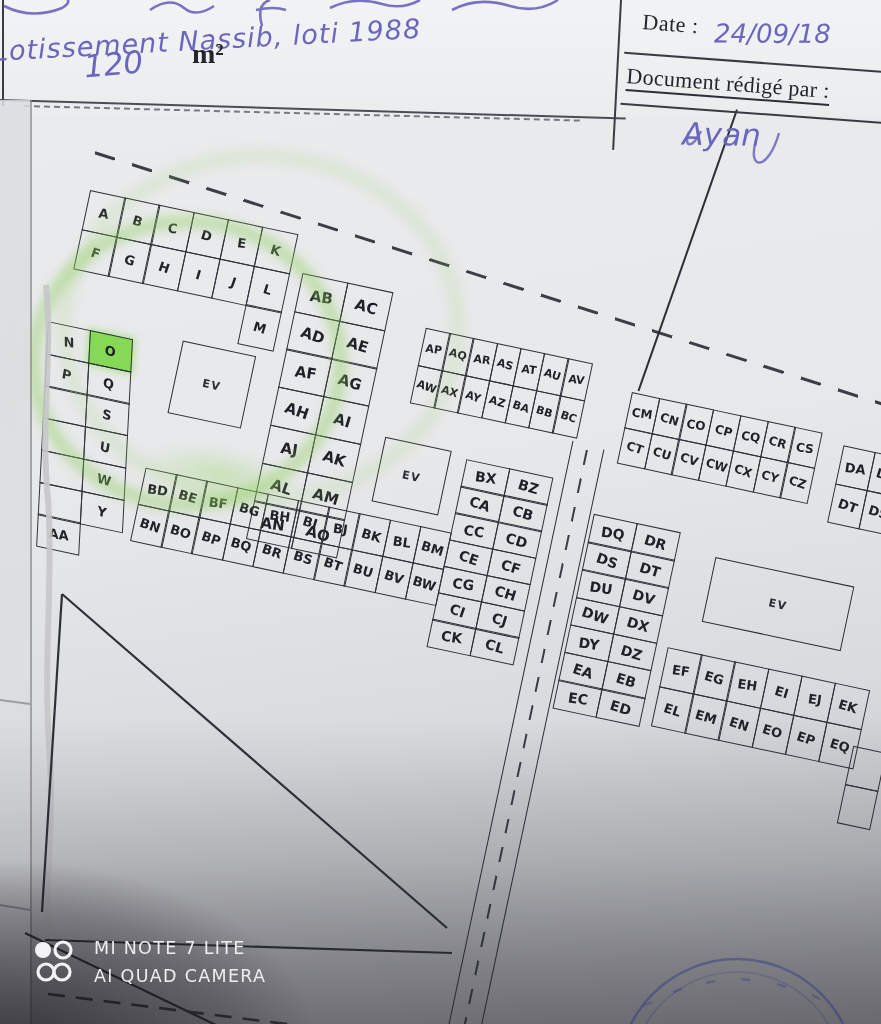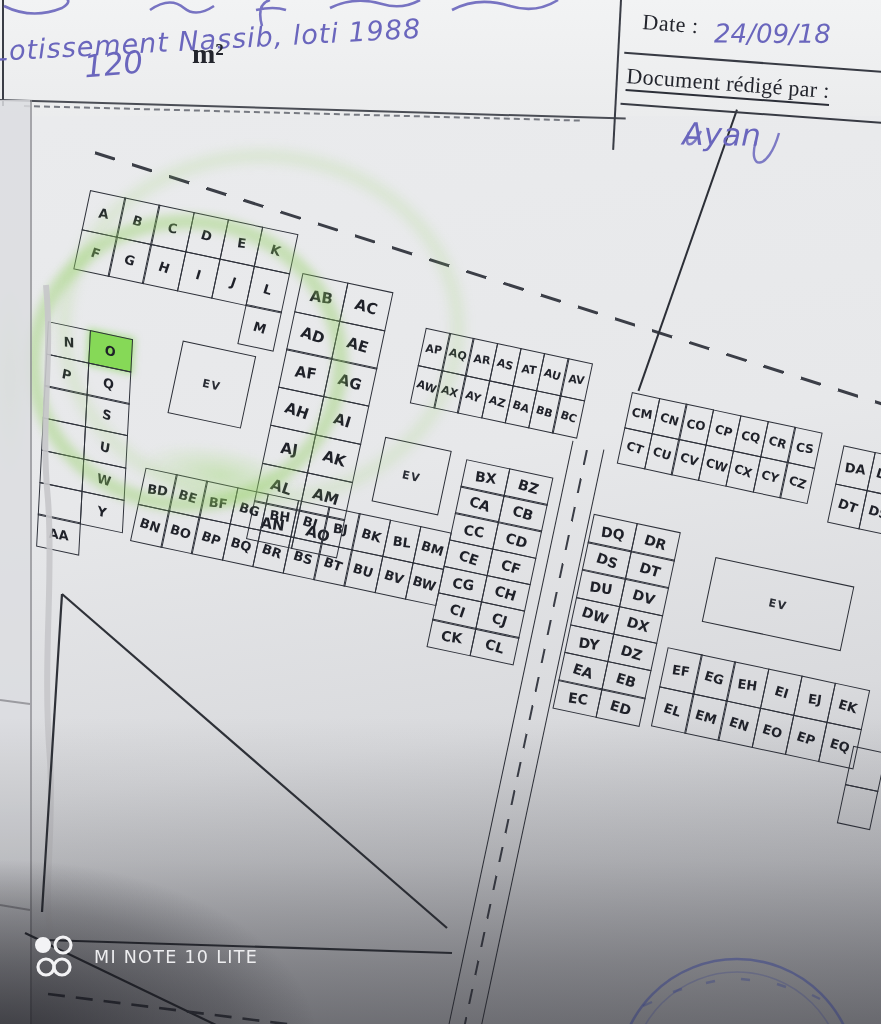--- a/index.html
+++ b/index.html
@@ -663,17 +663,18 @@
   <div class="shade-corner"></div>
 
   <div class="watermark">
     <svg width="46" height="46" viewBox="0 0 46 46">
       <circle cx="10" cy="11" r="8" fill="#f3f3f5"></circle>
       <circle cx="30" cy="11" r="8" fill="none" stroke="#f3f3f5" stroke-width="3.2"></circle>
       <circle cx="13" cy="33" r="8" fill="none" stroke="#f3f3f5" stroke-width="3.2"></circle>
       <circle cx="29" cy="33" r="8" fill="none" stroke="#f3f3f5" stroke-width="3.2"></circle>
     </svg>
     <div class="wm-text">
-      <div>MI NOTE 10 LITE</div>
+      <div>MI NOTE 7 LITE</div>
+      <div>AI QUAD CAMERA</div>
     </div>
   </div>
 
 </div>
 
 </body></html>

